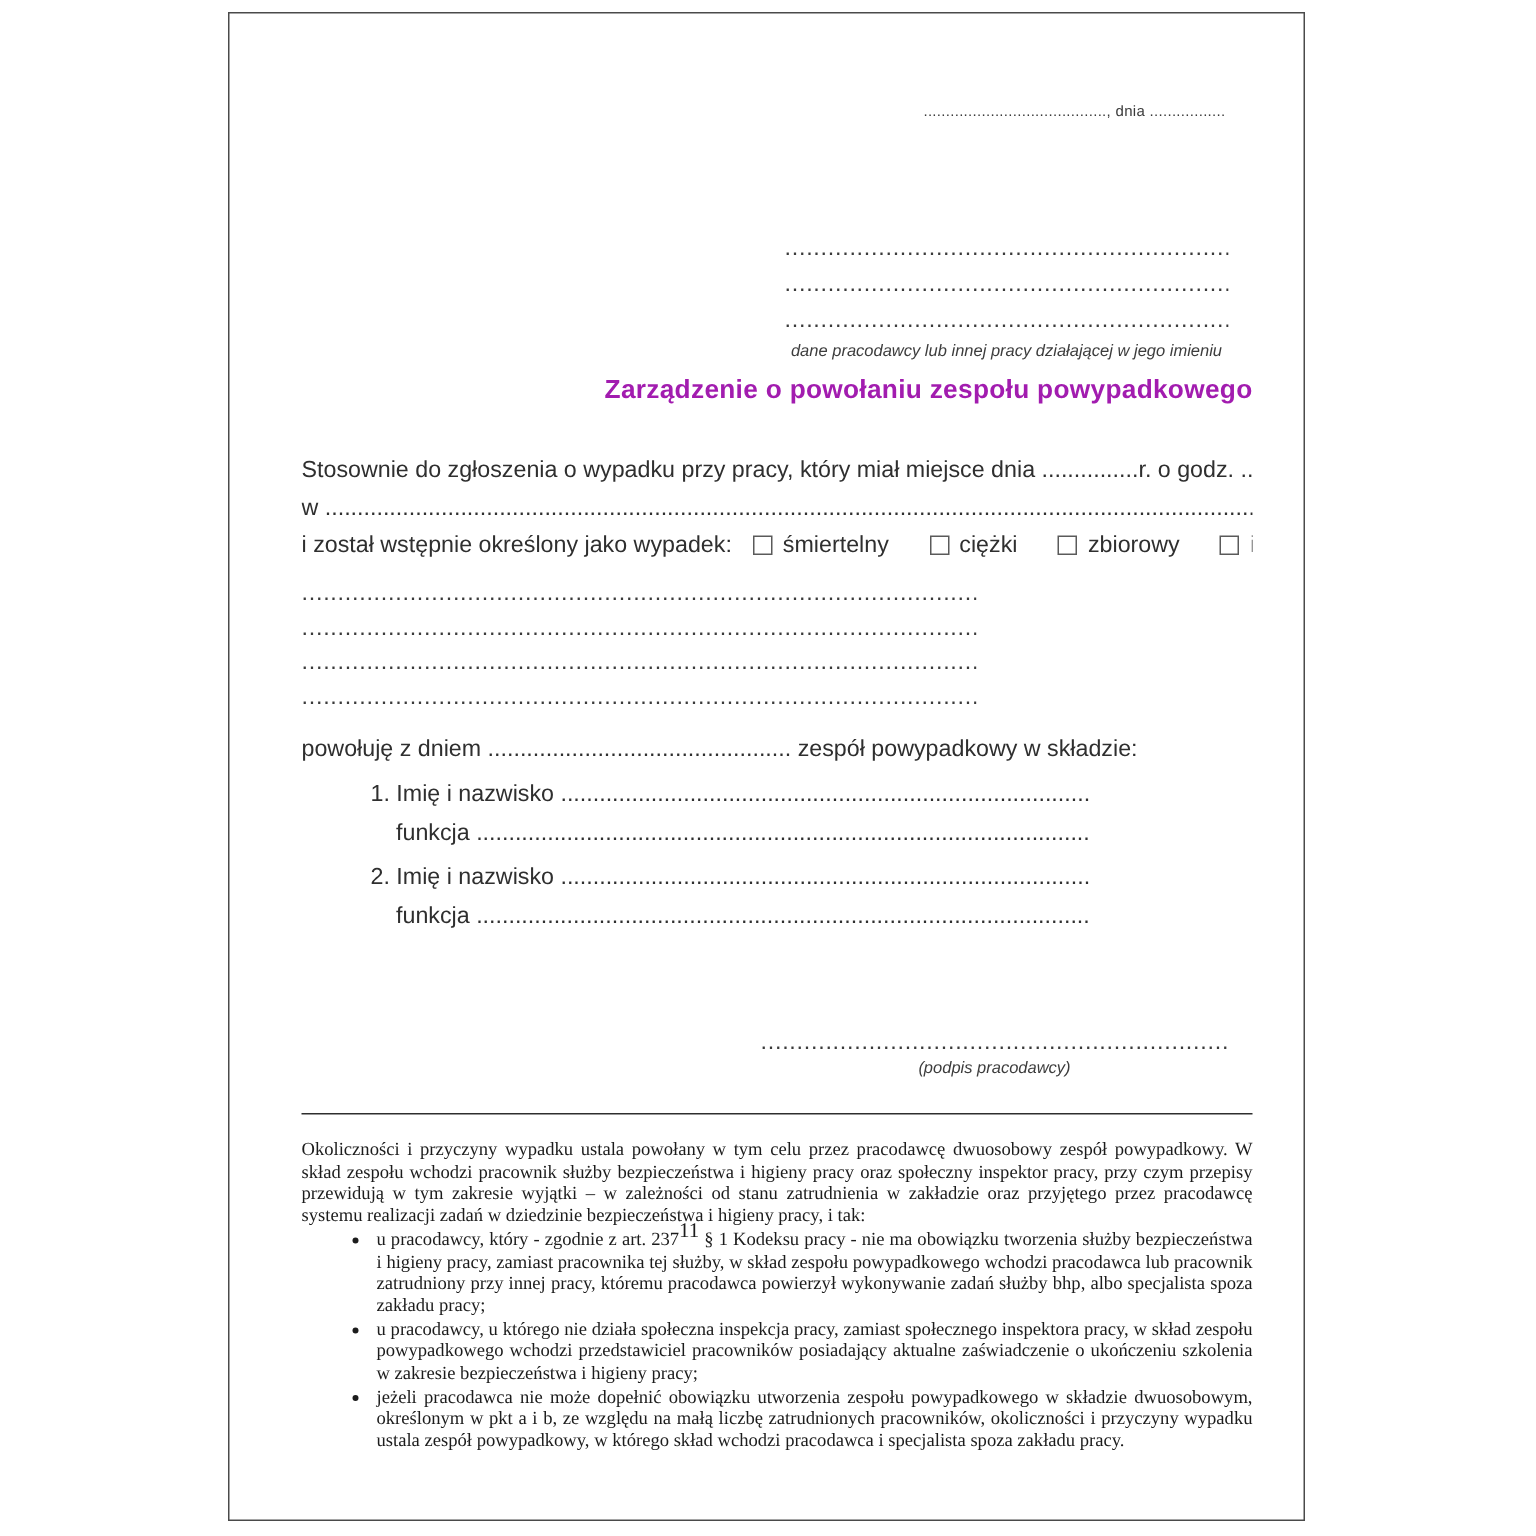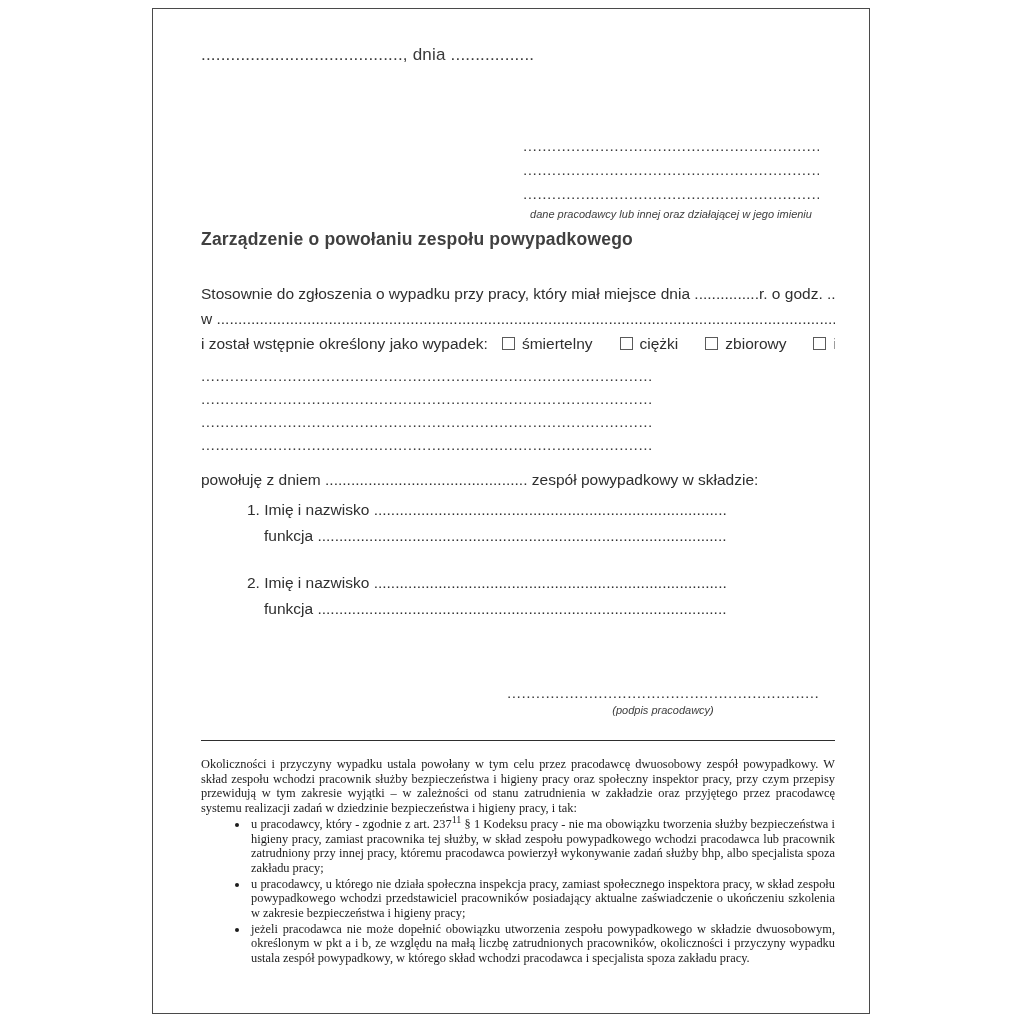--- a/index.html
+++ b/index.html
@@ -1,78 +1,78 @@
 <!DOCTYPE html>
 <html><head>
 <meta charset="utf-8">
 <style>
   html,body{margin:0;padding:0;width:1024px;height:1024px;background:#ffffff;overflow:hidden;}
   body{font-family:"Liberation Sans",sans-serif;color:#2f2f2f;}
   .sheet{position:absolute;left:152px;top:8px;width:718px;height:1006px;background:#fff;
          border:1px solid #4a4a4a;box-sizing:border-box;}
   .content{padding:0 34px 0 48px;}
 
-  .date-row{margin-top:36px;text-align:left;padding-right:18px;font-size:17px;line-height:19px;
+  .date-row{margin-top:56px;text-align:right;padding-right:18px;font-size:10px;line-height:19px;
             letter-spacing:.2px;color:#3a3a3a;white-space:nowrap;}
 
   .employer{margin-top:70px;margin-right:16px;margin-left:auto;width:296px;text-align:center;}
   .fill-line{font-size:15.5px;line-height:24px;color:#3a3a3a;white-space:nowrap;overflow:hidden;
              letter-spacing:.5px;}
   .employer .fill-line{width:296px;}
   .small-caption{font-style:italic;font-size:11px;line-height:13px;color:#3d3d3d;margin-top:2px;}
 
-  .form-title{margin-top:8px;text-align:left;font-weight:bold;font-size:17.5px;line-height:20px;
-              color:#404040;letter-spacing:.2px;}
+  .form-title{margin-top:8px;text-align:right;font-weight:bold;font-size:17.5px;line-height:20px;
+              color:#a21caf;letter-spacing:.2px;}
 
   .intro{margin-top:32px;font-size:15.5px;line-height:25px;}
   .intro-line{white-space:nowrap;overflow:hidden;}
   .cbrow{display:flex;align-items:center;}
   .cb-group{display:inline-flex;align-items:center;margin-left:27px;}
   .cb-group.first{margin-left:14px;}
   .cb{display:inline-block;width:13px;height:13px;border:1.5px solid #5a5a5a;background:#fff;
       margin-right:7px;box-sizing:border-box;}
   .cb-label{font-size:15.5px;text-align:center;}
 
   .victims-heading{margin-top:12px;font-size:15.5px;line-height:19px;}
   .victims{margin-top:8px;}
   .victims .fill-line{width:450px;line-height:23px;}
 
   .appoint{margin-top:14px;font-size:15.5px;line-height:19px;white-space:nowrap;}
 
   .member{margin-top:8px;}
-  .member + .member{margin-top:21px;}
+  .member + .member{margin-top:3px;}
   .member-name{margin-left:46px;font-size:15.5px;line-height:26px;white-space:nowrap;overflow:hidden;}
   .member-func{margin-left:63px;font-size:15.5px;line-height:26px;white-space:nowrap;overflow:hidden;}
 
   .signature{margin-top:61px;margin-right:16px;margin-left:auto;width:312px;text-align:center;}
   .signature .fill-line{width:312px;line-height:19px;}
 
   .divider{margin-top:23px;border:0;border-top:1.5px solid #2e2e2e;}
 
   .notice-heading{margin-top:6px;font-weight:bold;font-size:14.5px;line-height:17px;color:#1e1e1e;}
   .notice-body{font-family:"Liberation Serif",serif;font-size:12.4px;line-height:14.7px;color:#1c1c1c;
                text-align:justify;}
   .notice-intro{margin-top:16px;}
   ul.notice-list{margin:1px 0 0 0;padding-left:48px;list-style:disc outside;}
   ul.notice-list li{margin:0 0 1px 0;padding-left:2px;text-align:justify;}
-  sup.note-sup{font-size:10px;vertical-align:super;line-height:0;}
+  sup.note-sup{font-size:14px;vertical-align:super;line-height:0;}
 </style>
 </head>
 <body>
 
 <div class="sheet">
   <div class="content">
 
     <div class="date-row">........................................., dnia .................</div>
 
     <div class="employer">
       <div class="fill-line">................................................................................</div>
       <div class="fill-line">................................................................................</div>
       <div class="fill-line">................................................................................</div>
-      <div class="small-caption">dane pracodawcy lub innej oraz działającej w jego imieniu</div>
+      <div class="small-caption">dane pracodawcy lub innej pracy działającej w jego imieniu</div>
     </div>
 
     <div class="form-title">Zarządzenie o powołaniu zespołu powypadkowego</div>
 
     <div class="intro">
       <div class="intro-line">Stosownie do zgłoszenia o wypadku przy pracy, który miał miejsce dnia ...............r. o godz. ........</div>
       <div class="intro-line">w ......................................................................................................................................................................</div>
       <div class="intro-line cbrow">
         <span>i został wstępnie określony jako wypadek:</span>
         <span class="cb-group first">

